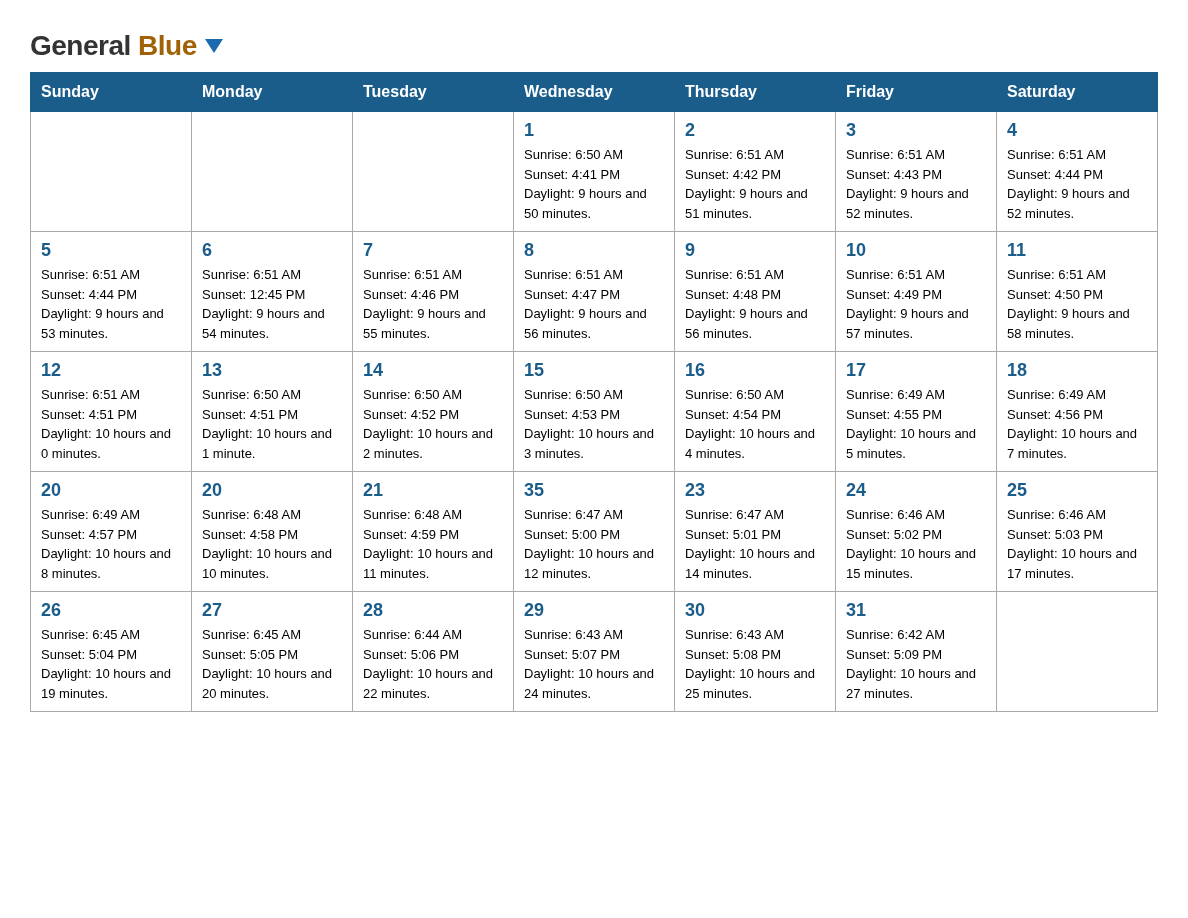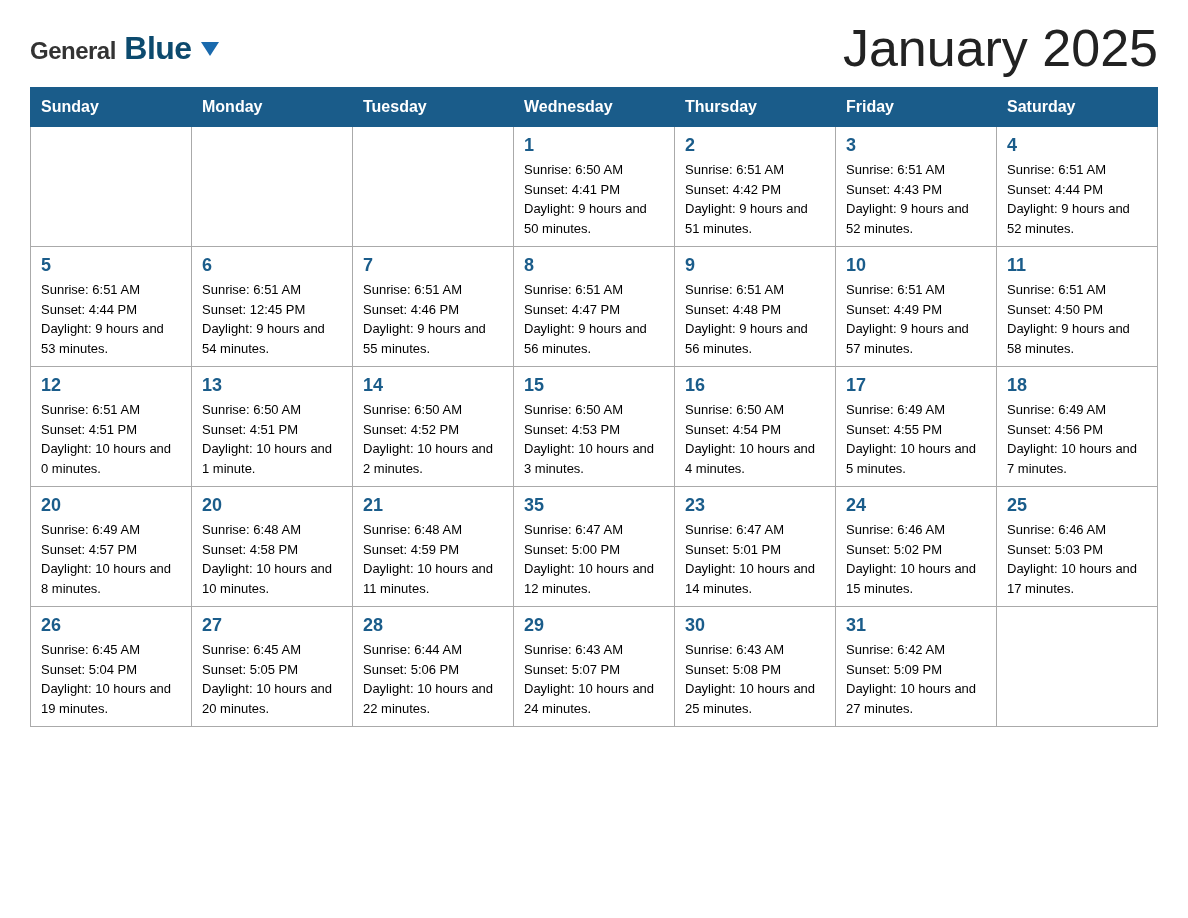--- a/index.html
+++ b/index.html
@@ -15,30 +15,30 @@
       justify-content: space-between;
       align-items: flex-start;
       margin-bottom: 10px;
     }
     .logo {
       display: flex;
       align-items: center;
       margin-top: 10px;
     }
     .logo-text-general {
-      font-size: 24px;
+      font-size: 28px;
       font-weight: bold;
       color: #333;
       letter-spacing: -0.5px;
       margin-top: 48px;
     }
     .logo-text-blue {
-      font-size: 32px;
+      font-size: 28px;
       font-weight: bold;
-      color: #0c4a6e;
+      color: #a16207;
       letter-spacing: -0.5px;
     }
     .title-area {
       text-align: right;
     }
     .month-title {
       font-size: 52px;
       font-weight: normal;
       color: #222;
       line-height: 1.1;
@@ -97,21 +97,20 @@
 <div class="header-area">
   <div class="logo">
     <div style="display:inline-block; position:relative;">
       <span class="logo-text-general">General</span><span class="logo-text-blue">
         <span>Blue</span>
         <span style="display:inline-block;width:0;height:0;border-left:9px solid transparent;border-right:9px solid transparent;border-top:14px solid #1a6aad;vertical-align:middle;margin-left:1px;margin-bottom:3px;"></span>
       </span>
     </div>
   </div>
   <div class="title-area">
-    <div class="month-title">January 2025</div>
   </div>
 </div>
 
 <table class="calendar">
   <thead>
     <tr>
     <th>Sunday</th>
         <th>Monday</th>
         <th>Tuesday</th>
         <th>Wednesday</th>

